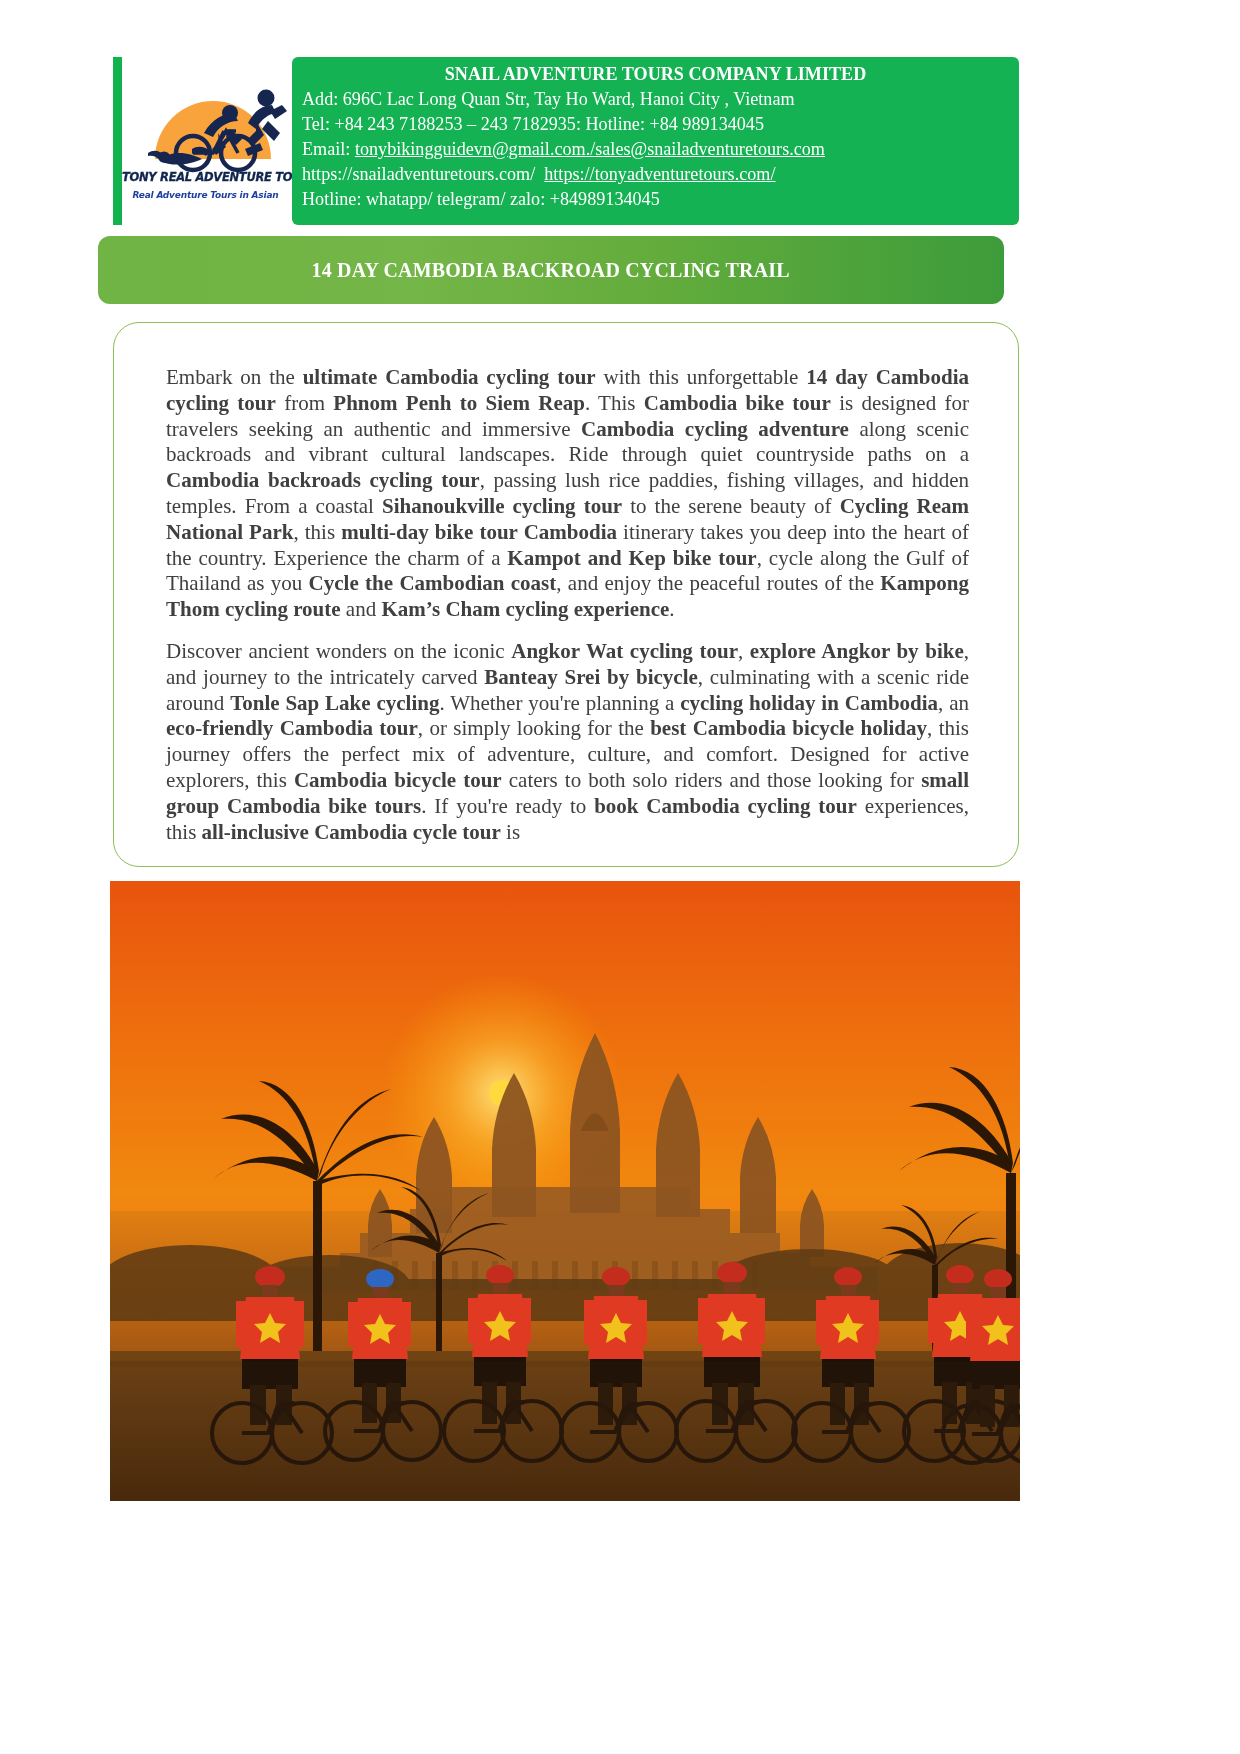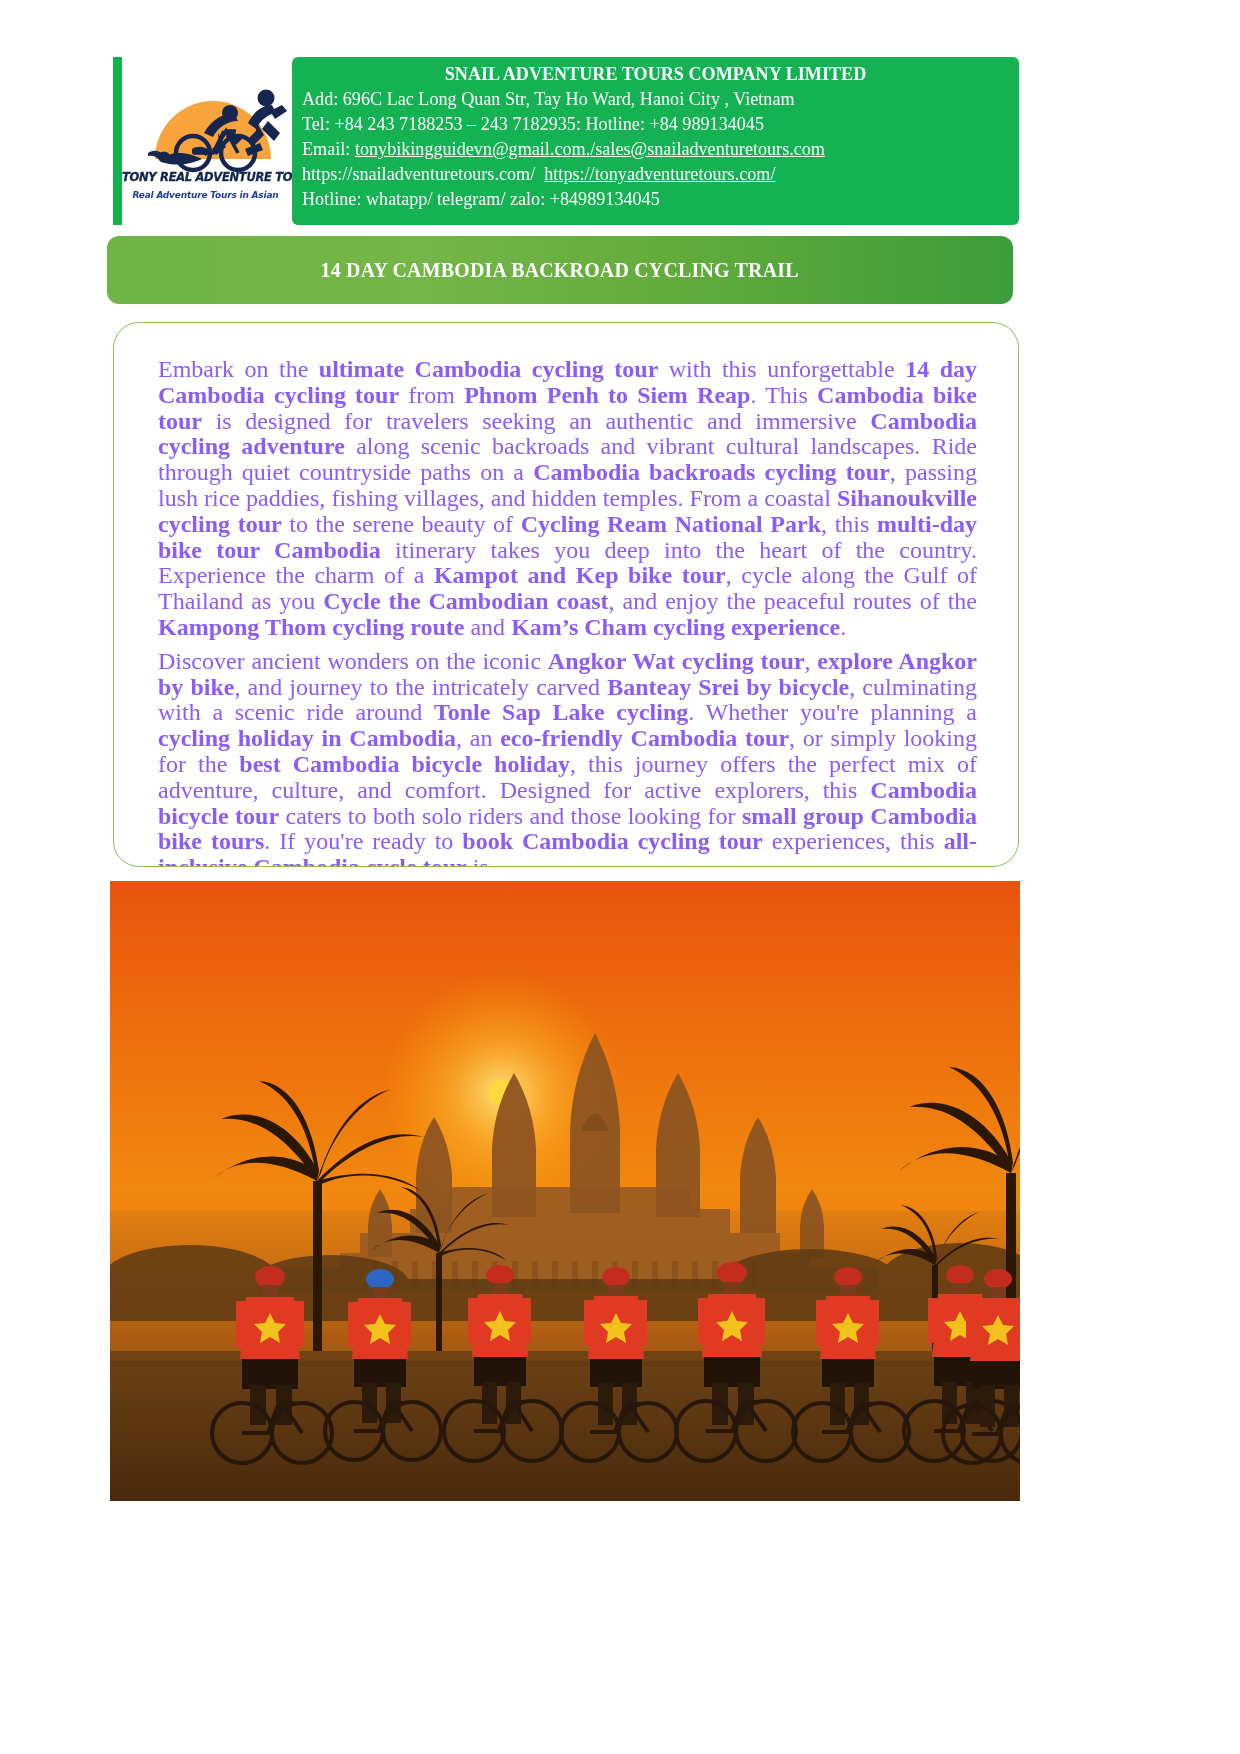--- a/index.html
+++ b/index.html
@@ -74,21 +74,21 @@
     transform:scaleX(0.93);
     transform-origin:left;
   }
   .contact-line a, .contact-line .lnk{
     color:#ffffff;
     text-decoration:underline;
   }
 
   
   .title-banner{
-    position:absolute; left:107px; top:236px;
+    position:absolute; left:98px; top:236px;
     width:906px; height:68px;
     border-radius:12px;
     background:linear-gradient(to right,#6fb444 0%, #74b647 35%, #63ac3c 62%, #3d9c3a 100%);
     display:flex; align-items:center; justify-content:center;
   }
   .title-text{
     color:#ffffff;
     font-weight:bold;
     font-size:21px;
     letter-spacing:0.2px;
@@ -101,26 +101,26 @@
   .body-card{
     position:absolute; left:113px; top:322px;
     width:906px; height:545px;
     border:1.5px solid #8cbf57;
     border-radius:26px;
     background:#ffffff;
     overflow:hidden;
     padding:26px 33px 0 36px;
   }
   .para{
-    color:#8b5cf6;
-    font-size:24px;
+    color:#404040;
+    font-size:21px;
     line-height:25.8px;
     text-align:justify;
     text-justify:inter-word;
-    margin:8px;
+    margin:16px;
     font-stretch:semi-condensed;
   }
   .para + .para{ margin-top:0px; }
   .para b{ font-weight:bold; }
 
   
   .photo{
     position:absolute; left:110px; top:881px;
     width:910px; height:620px;
     overflow:hidden;

